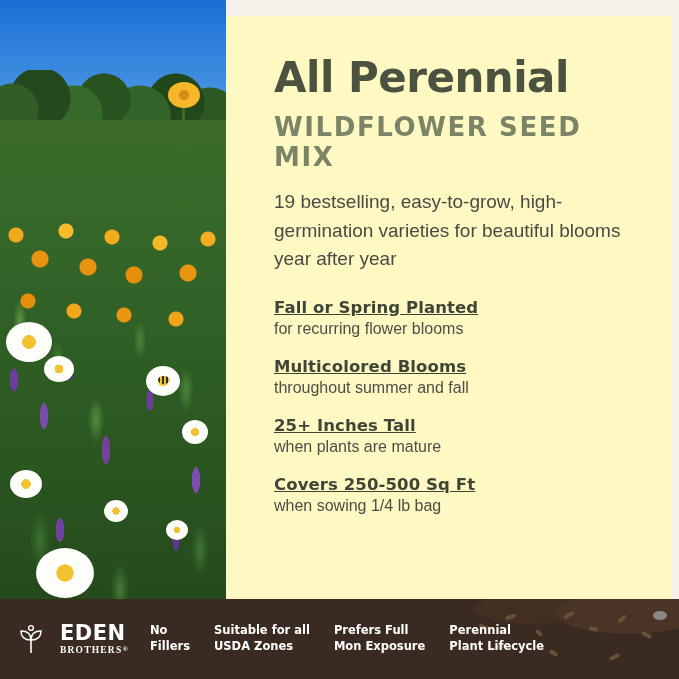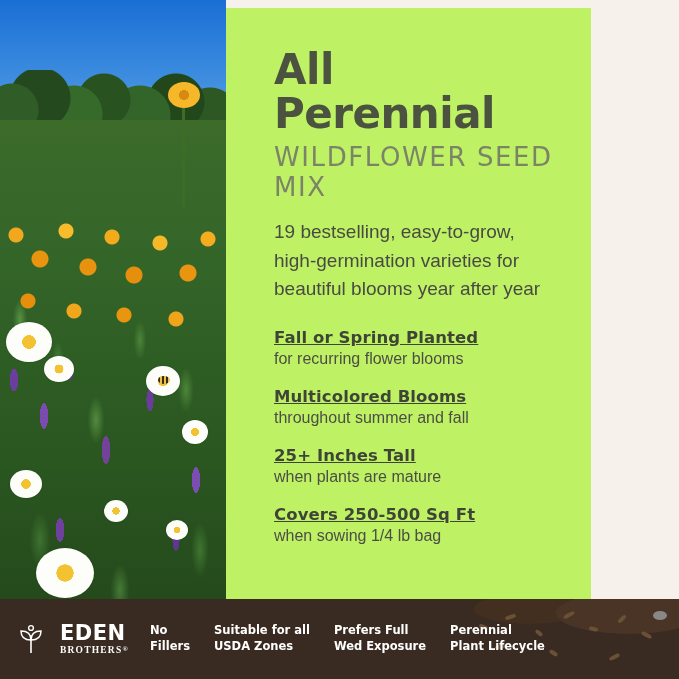--- a/index.html
+++ b/index.html
@@ -112,39 +112,40 @@
   }
   
   .photo .bee {
     position:absolute; left:158px; top:376px; width:12px; height:8px; border-radius:50%;
     background:repeating-linear-gradient(90deg,#3a2a12 0 2px,#e9c24a 2px 4px);
   }
 
   
   .panel {
     position:absolute;
-    left:226px; top:8px;
-    width:365px; height:612px;
-    background:#bef264;
+    left:226px; top:16px;
+    width:446px; height:612px;
+    background:#fef9c3;
     padding:40px 34px 0 48px;
   }
   .title {
     font-family:"DejaVu Sans", sans-serif;
     font-weight:bold;
     font-size:42px;
     line-height:1.05;
     color:#4c5240;
     letter-spacing:-0.5px;
   }
   .subtitle {
     font-family:"DejaVu Sans", sans-serif;
     font-size:26px;
     color:#7c8468;
     letter-spacing:1.6px;
-    margin-top:6px;
+    margin-top:12px;
+    font-weight:bold;
   }
   .lede {
     margin-top:16px;
     font-size:19px;
     line-height:1.5;
     color:#4a4a44;
     max-width:360px;
   }
   .features { margin-top:24px; }
   .feature { margin-bottom:19px; }
@@ -303,21 +304,21 @@
         <div class="badge">
           <div>No</div>
           <div>Fillers</div>
         </div>
         <div class="badge">
           <div>Suitable for all</div>
           <div>USDA Zones</div>
         </div>
         <div class="badge">
           <div>Prefers Full</div>
-          <div>Wed Exposure</div>
+          <div>Mon Exposure</div>
         </div>
         <div class="badge">
           <div>Perennial</div>
           <div>Plant Lifecycle</div>
         </div>
       </div>
     </div>
   </div>
 
 </div>

